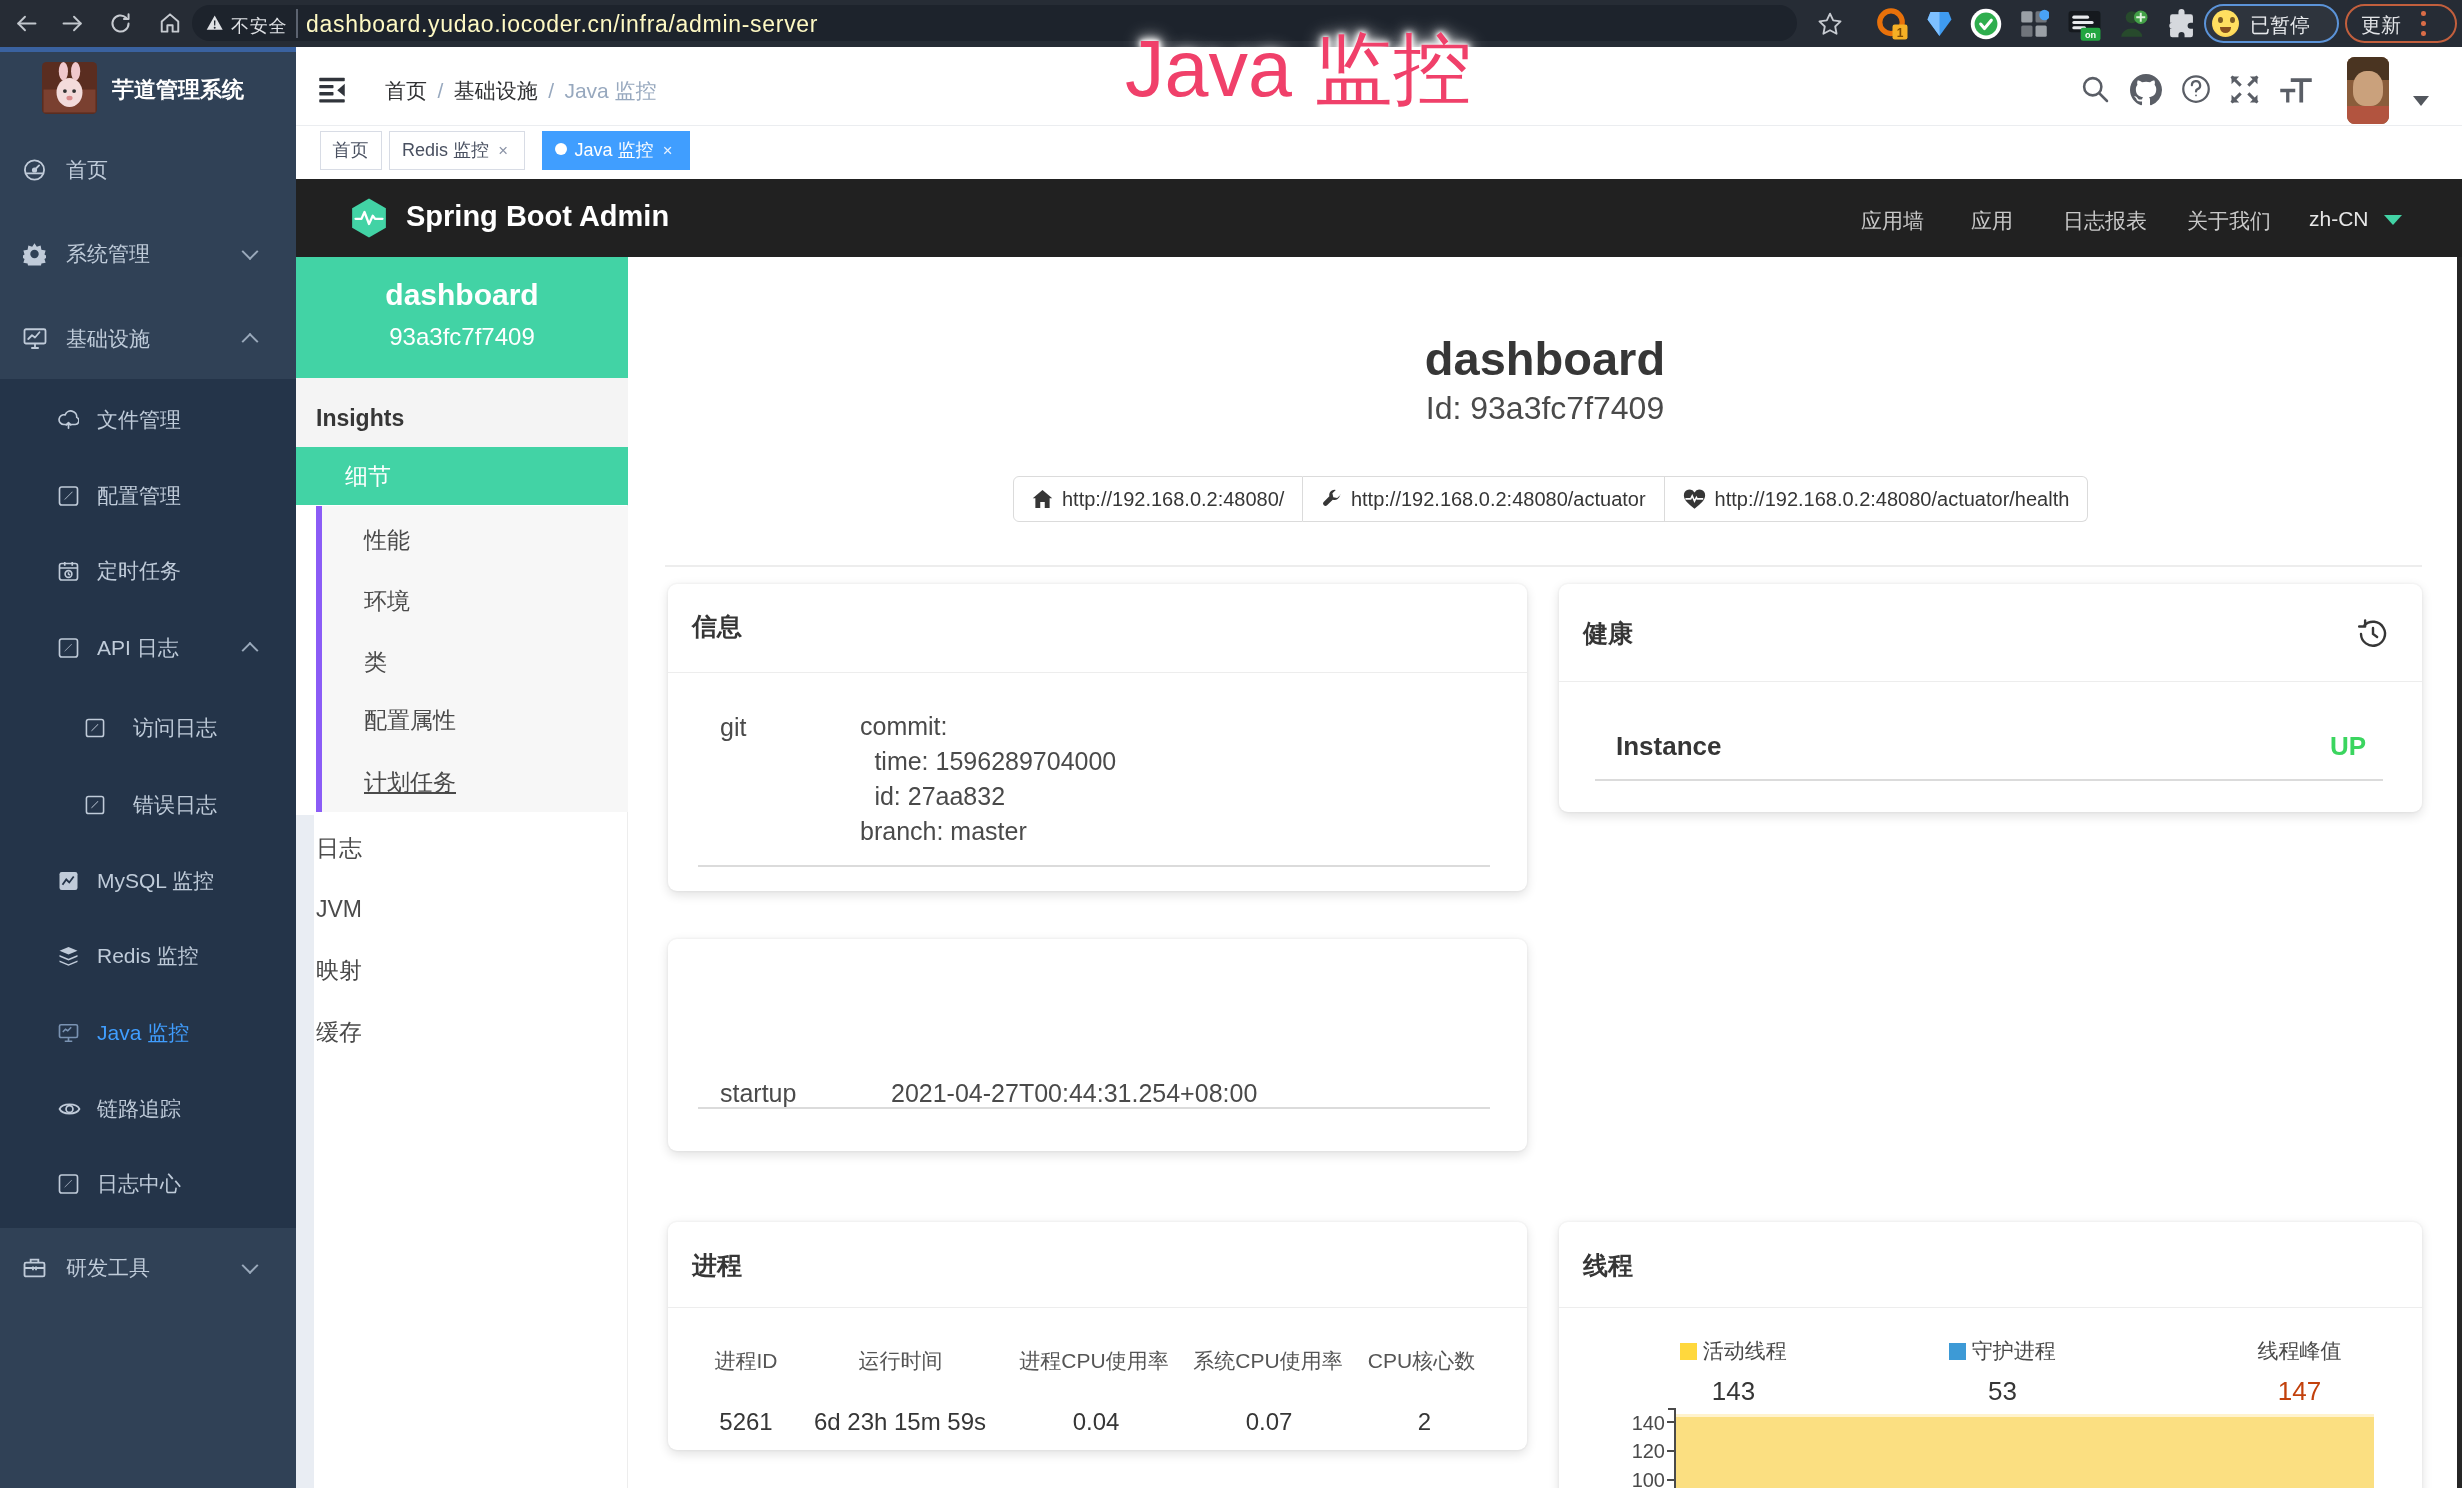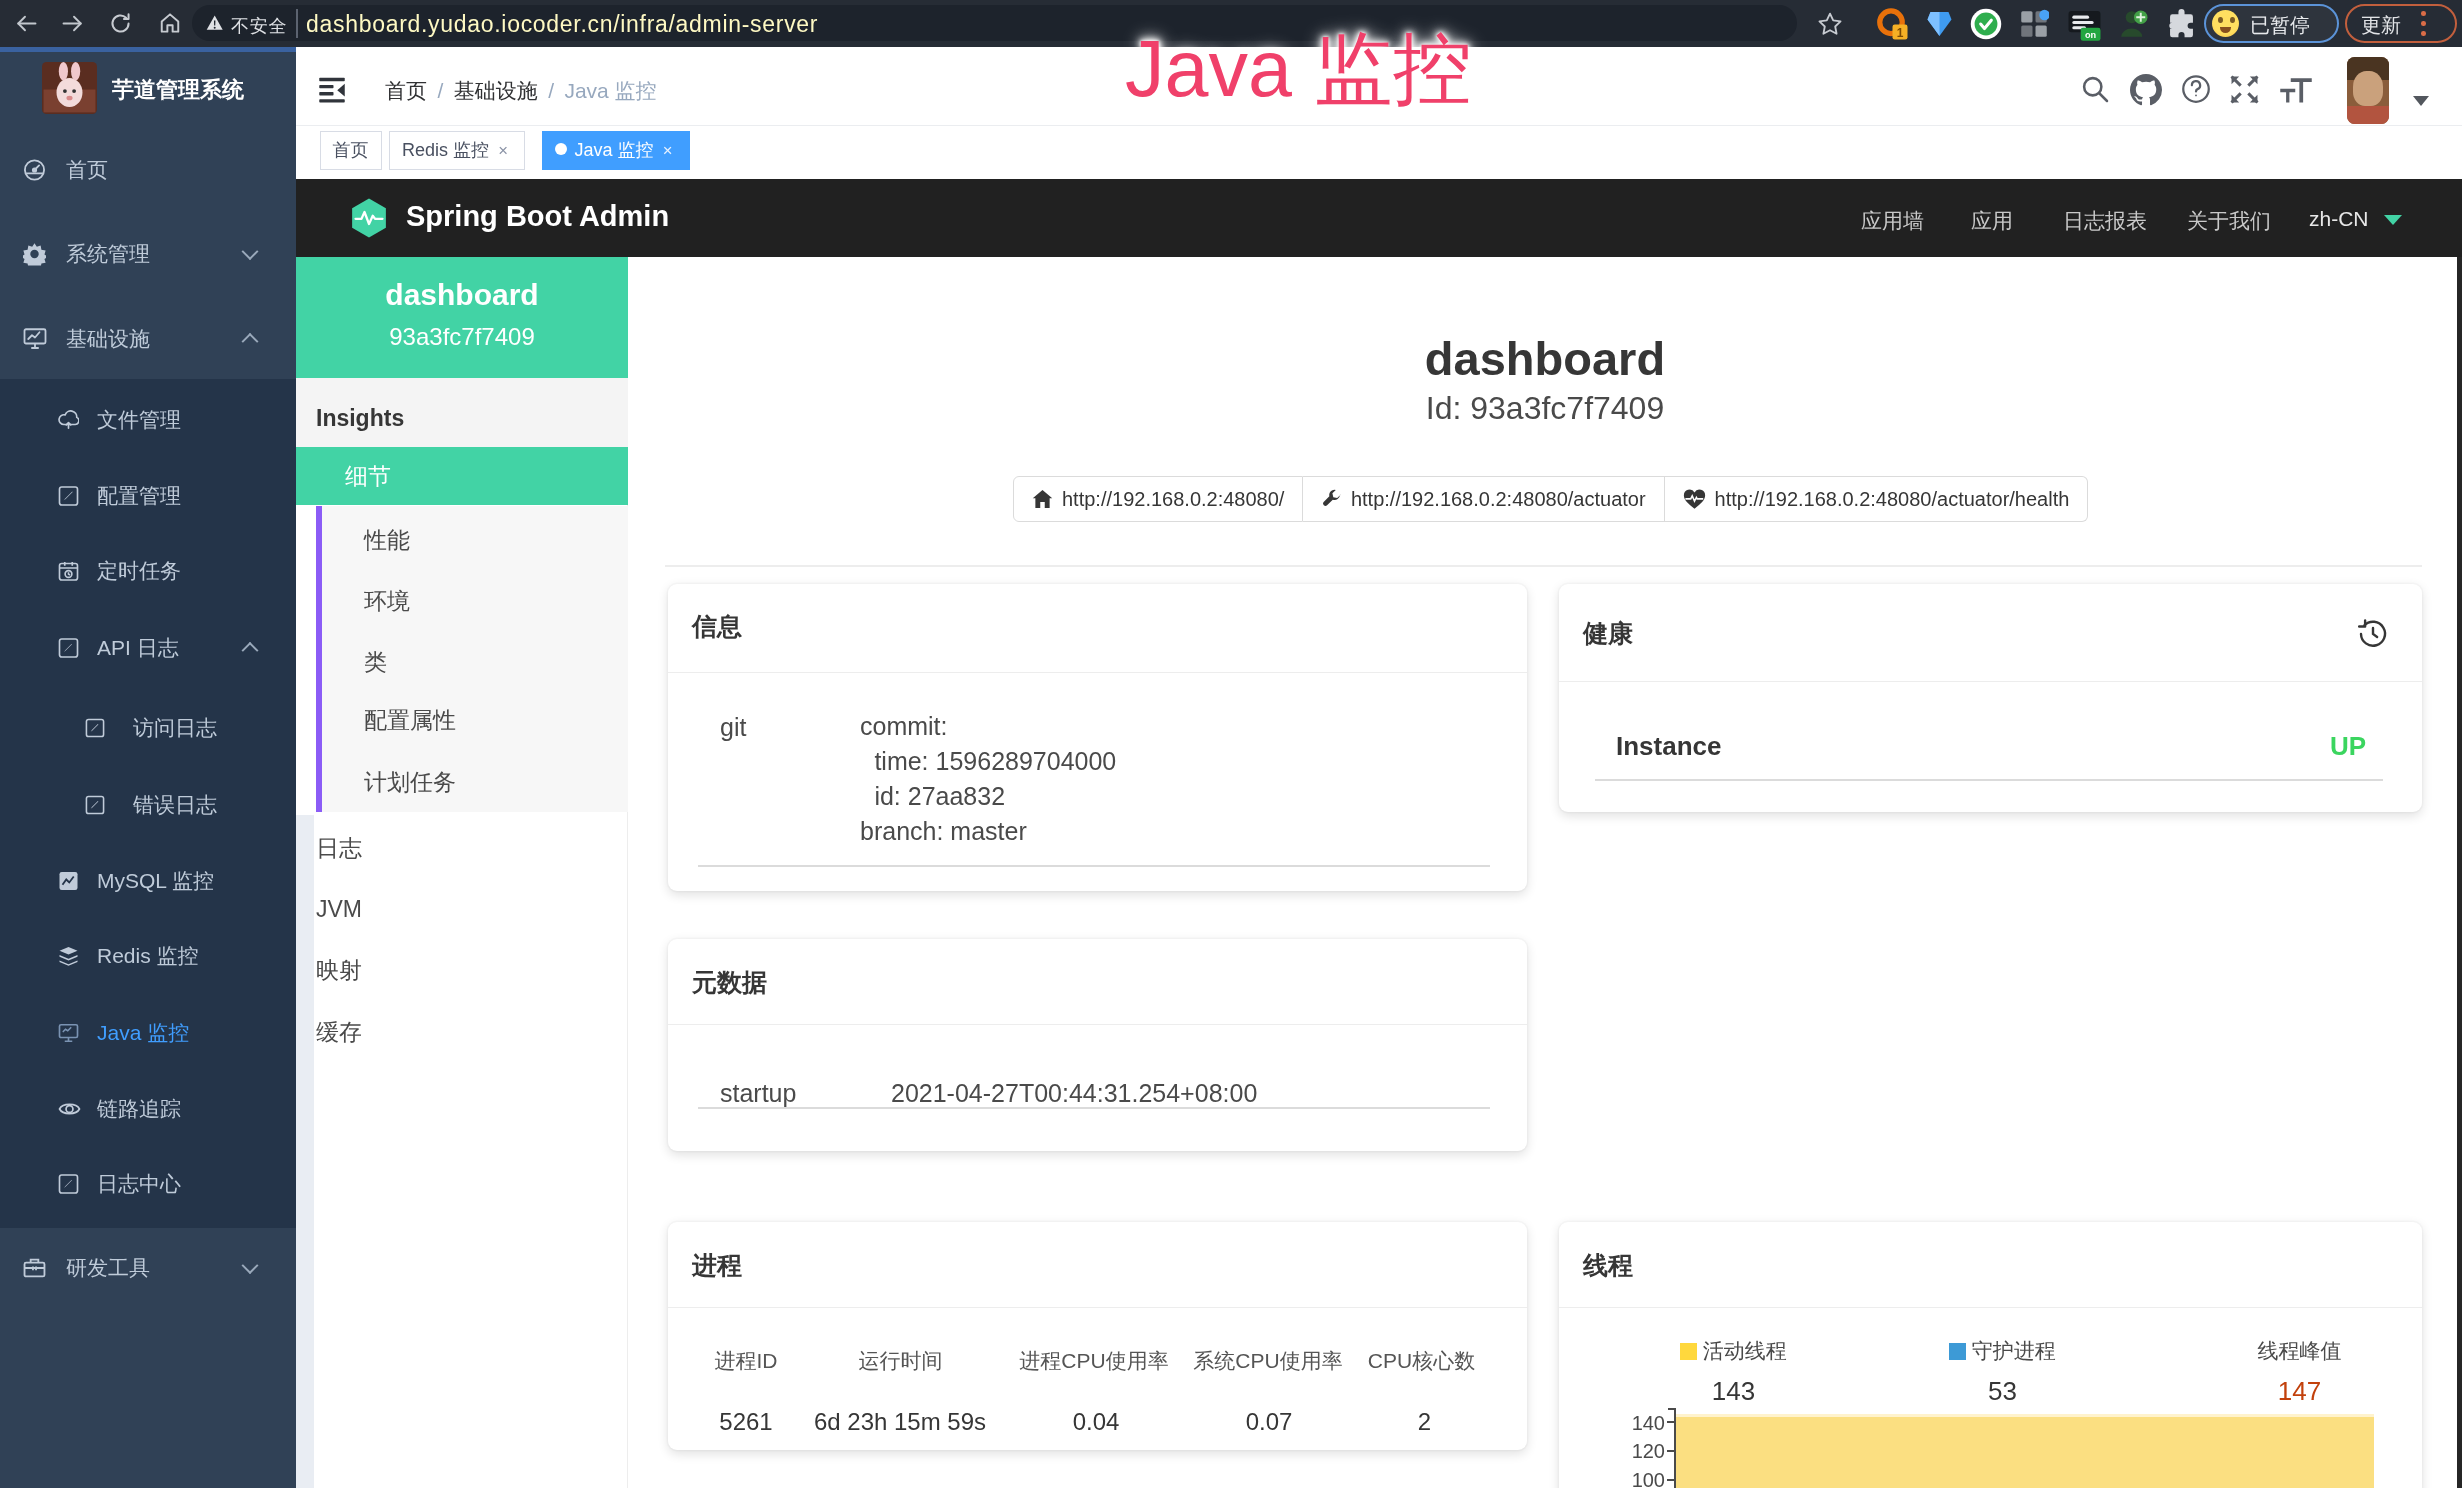--- a/index.html
+++ b/index.html
@@ -314,21 +314,21 @@
     </div>
     <div class="abs" style="left:0;top:121px;width:332px;height:70px;background:#f4f4f4;">
       <div style="margin:27px 0 0 20px;font-size:23px;font-weight:bold;color:#363636;">Insights</div>
     </div>
     <div class="abs" style="left:0;top:190px;width:332px;height:58px;background:#42d3a5;line-height:58px;"><span style="margin-left:49px;font-size:23px;color:#fff;">细节</span></div>
     <div class="abs" style="left:0;top:249px;width:332px;height:306px;background:#f7f7f7;border-left:6px solid #8b5cf6;margin-left:20px;">
       <div class="ins" style="top:3.8px;">性能</div>
       <div class="ins" style="top:65px;">环境</div>
       <div class="ins" style="top:126px;">类</div>
       <div class="ins" style="top:184px;">配置属性</div>
-      <div class="ins" style="top:246px;">计划任务</div>
+      <div class="ins" style="top:246px;text-decoration:underline;">计划任务</div>
     </div>
     <div class="abs" style="left:0;top:558px;width:18px;height:673px;background:#e9edf3;"></div>
     <div class="lower" style="top:561px;">日志</div>
     <div class="lower" style="top:622px;">JVM</div>
     <div class="lower" style="top:683px;">映射</div>
     <div class="lower" style="top:745px;">缓存</div>
   </div>
 
   <div class="abs" id="content" style="left:628px;top:257px;width:1834px;height:1232px;background:#fff;overflow:hidden;">
     <div class="abs" style="left:0;top:74px;width:1834px;text-align:center;font-size:47px;font-weight:bold;color:#363636;">dashboard</div>
@@ -360,23 +360,20 @@
     <div class="card" style="left:40px;top:327px;width:859px;height:307px;">
       <div class="chead" style="height:89px;">
           <span style="top:26px;">信息</span>
         </div>
       <div class="abs" style="left:52px;top:129px;font-size:25px;color:#4a4a4a;">git</div>
       <div class="abs" style="left:192px;top:125px;font-size:25px;color:#4a4a4a;line-height:35px;">commit:<br><span style="margin-left:14.4px;">time: 1596289704000</span><br><span style="margin-left:14.4px;">id: 27aa832</span><br>branch: master</div>
       <div class="abs" style="left:30px;top:281px;width:792px;height:1.5px;background:#dbdbdb;"></div>
     </div>
 
     <div class="card" style="left:40px;top:682px;width:859px;height:212px;">
-      <div class="chead" style="height:86px;">
-          <span style="top:27px;">元数据</span>
-        </div>
       <div class="abs" style="left:52px;top:140px;font-size:25px;color:#4a4a4a;">startup</div>
       <div class="abs" style="left:223px;top:140px;font-size:25px;color:#4a4a4a;">2021-04-27T00:44:31.254+08:00</div>
       <div class="abs" style="left:30px;top:168px;width:792px;height:1.5px;background:#dbdbdb;"></div>
     </div>
 
     <div class="card" style="left:40px;top:965px;width:859px;height:228px;">
       <div class="chead" style="height:86px;">
           <span style="top:27px;">进程</span>
         </div>
       <div class="pth" style="left:25px;width:106px;">进程ID</div>

